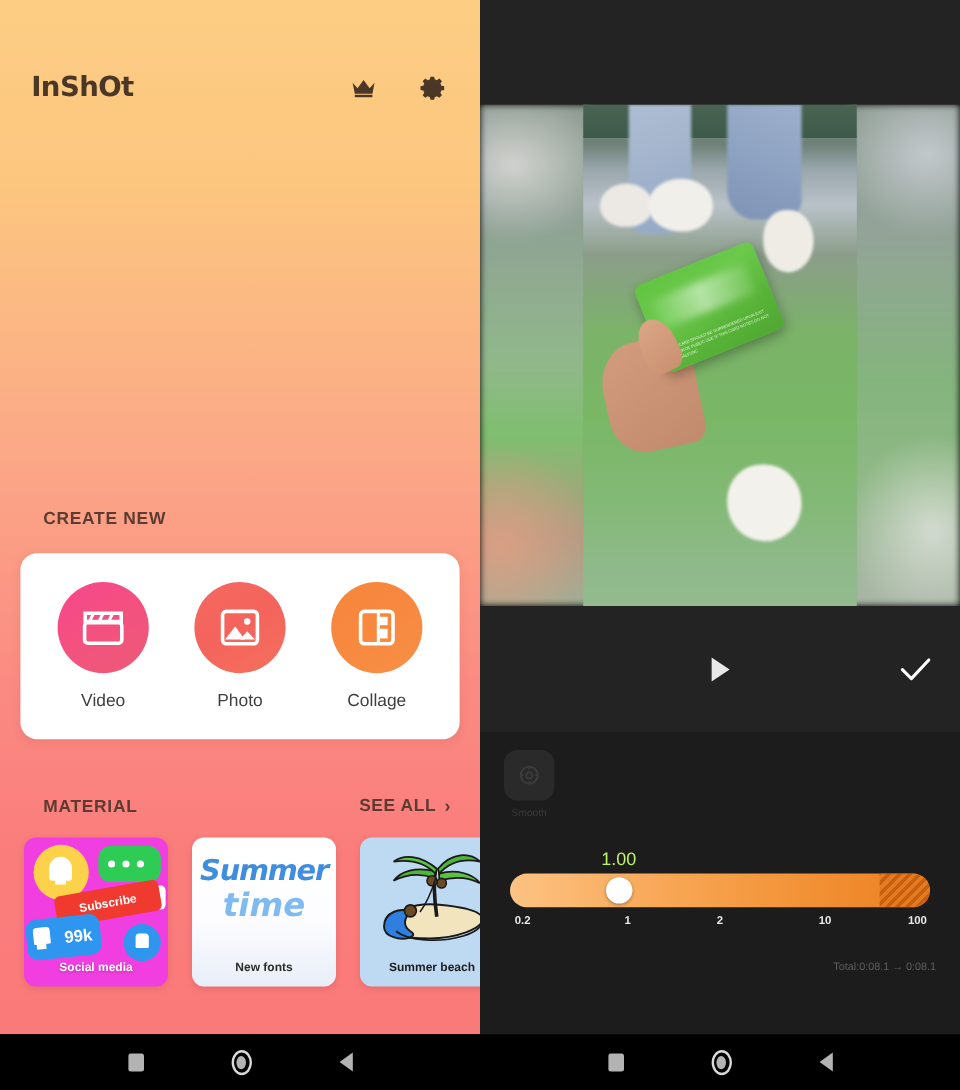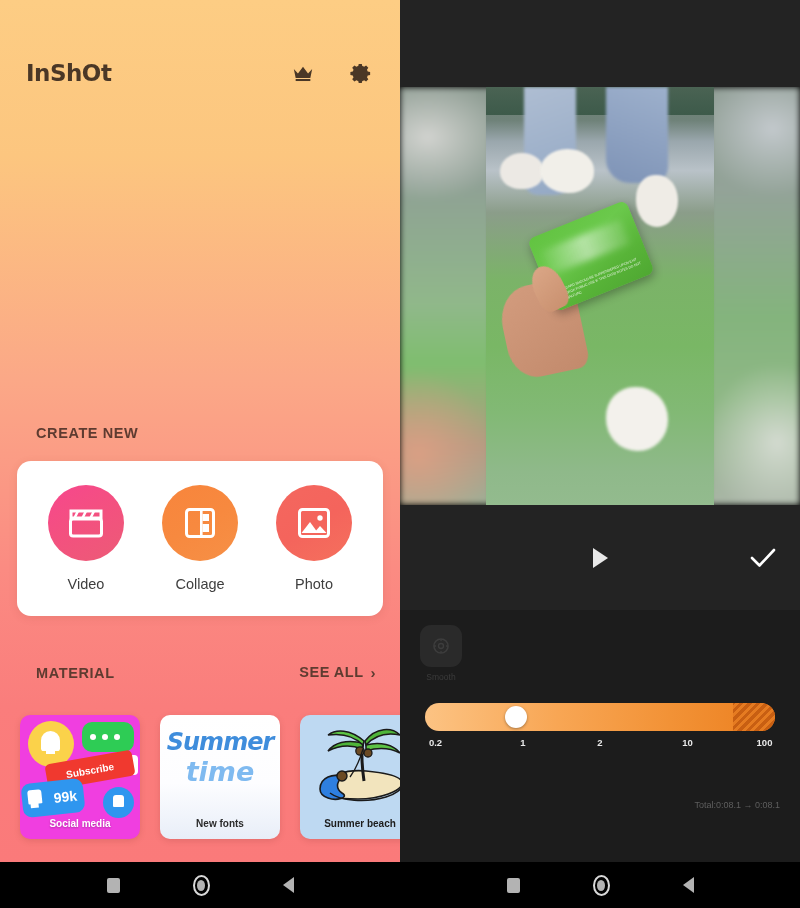--- a/index.html
+++ b/index.html
@@ -57,21 +57,20 @@
   .c-video   { background:linear-gradient(150deg,#f7478d 0%,#f3517f 50%,#ec5b76 100%); }
   .c-photo   { background:linear-gradient(150deg,#f4675f 0%,#f4645c 50%,#f5705d 100%); }
   .c-collage { background:linear-gradient(150deg,#f8853c 0%,#f7893f 50%,#f69046 100%); }
   .create-label { margin-top:15px; font-size:14.5px; color:#3e3e3e; }
 
   
   .material-row { position:absolute; left:20px; top:698px; display:flex; gap:20px; }
   .mat-card {
     width:120px; height:124px; border-radius:10px; position:relative; overflow:hidden;
     box-shadow:0 2px 6px rgba(130,50,45,.18);
-    margin-top:17px;
   }
   .mat-title {
     position:absolute; left:0; bottom:10px; width:100%; text-align:center;
     font-size:10px; font-weight:bold; z-index:6;
   }
 
   
   .mat-social { background:#f03ee0; }
   .mat-social .mt { color:#fff; text-shadow:0 1px 2px rgba(0,0,0,.25); }
   .bell {
@@ -240,21 +239,21 @@
   .seg-btn {
     flex:1; display:flex; align-items:center; justify-content:center;
     font-size:13px; border-radius:15px; color:#dcdcdc;
   }
   .seg-btn.active { background:#f0f0f0; color:#1a1a1a; }
 
   .speed-value {
     position:absolute; left:0; top:98px; width:400px; padding-left:101px;
     font-size:15px; color:#e08a3c;
   }
-  .slider-wrap { position:absolute; left:25px; top:703px; width:350px; }
+  .slider-wrap { position:absolute; left:25px; top:728px; width:350px; }
   .slider-track {
     position:relative; width:350px; height:28px; border-radius:14px;
     background:linear-gradient(90deg,#fcc383 0%,#f8a654 38%,#f29236 70%,#ec7f1f 100%);
     overflow:hidden;
   }
   .slider-hatch {
     position:absolute; right:0; top:0; width:42px; height:100%;
     background:repeating-linear-gradient(-45deg,#c85f12 0 3px,#e57b21 3px 6px);
   }
   .slider-knob {
@@ -313,40 +312,40 @@
           <div class="create-circle c-video">
             <svg width="36" height="32" viewBox="0 0 36 32">
               <rect x="2.5" y="12" width="31" height="17" rx="2.6" fill="none" stroke="#fff" stroke-width="3"></rect>
               <path d="M3 11 L33 11 L33 4 L3 4 Z" fill="none" stroke="#fff" stroke-width="3"></path>
               <path d="M10 4 L6.5 11 M18 4 L14.5 11 M26 4 L22.5 11" stroke="#fff" stroke-width="2.6"></path>
             </svg>
           </div>
           <div class="create-label">Video</div>
         </div>
         <div class="create-item">
+          <div class="create-circle c-photo">
+            <svg width="34" height="34" viewBox="0 0 34 34">
+              <rect x="2.5" y="3.5" width="29" height="27" rx="3" fill="none" stroke="#fff" stroke-width="3"></rect>
+              <circle cx="23" cy="12" r="2.7" fill="#fff"></circle>
+              <path d="M4.5 27 L13 16 L21 27 Z" fill="#fff"></path>
+              <path d="M17 27 L23 20 L29.5 27 Z" fill="#fff"></path>
+            </svg>
+          </div>
+          <div class="create-label">Photo</div>
+        </div>
+        <div class="create-item">
           <div class="create-circle c-collage">
             <svg width="32" height="32" viewBox="0 0 32 32">
               <rect x="2.5" y="2.5" width="27" height="27" rx="3" fill="none" stroke="#fff" stroke-width="3"></rect>
               <rect x="18.5" y="7" width="6.5" height="7" fill="#fff"></rect>
               <rect x="18.5" y="17" width="6.5" height="8" fill="#fff"></rect>
               <rect x="16" y="2.5" width="2.6" height="27" fill="#fff"></rect>
             </svg>
           </div>
           <div class="create-label">Collage</div>
-        </div>
-        <div class="create-item">
-          <div class="create-circle c-photo">
-            <svg width="34" height="34" viewBox="0 0 34 34">
-              <rect x="2.5" y="3.5" width="29" height="27" rx="3" fill="none" stroke="#fff" stroke-width="3"></rect>
-              <circle cx="23" cy="12" r="2.7" fill="#fff"></circle>
-              <path d="M4.5 27 L13 16 L21 27 Z" fill="#fff"></path>
-              <path d="M17 27 L23 20 L29.5 27 Z" fill="#fff"></path>
-            </svg>
-          </div>
-          <div class="create-label">Photo</div>
         </div>
       </div>
 
       <div class="section-label" id="lbl-material">MATERIAL</div>
       <div class="see-all">
         <span>SEE ALL</span>
         <span class="chev">›</span>
       </div>
 
       <div class="material-row">

